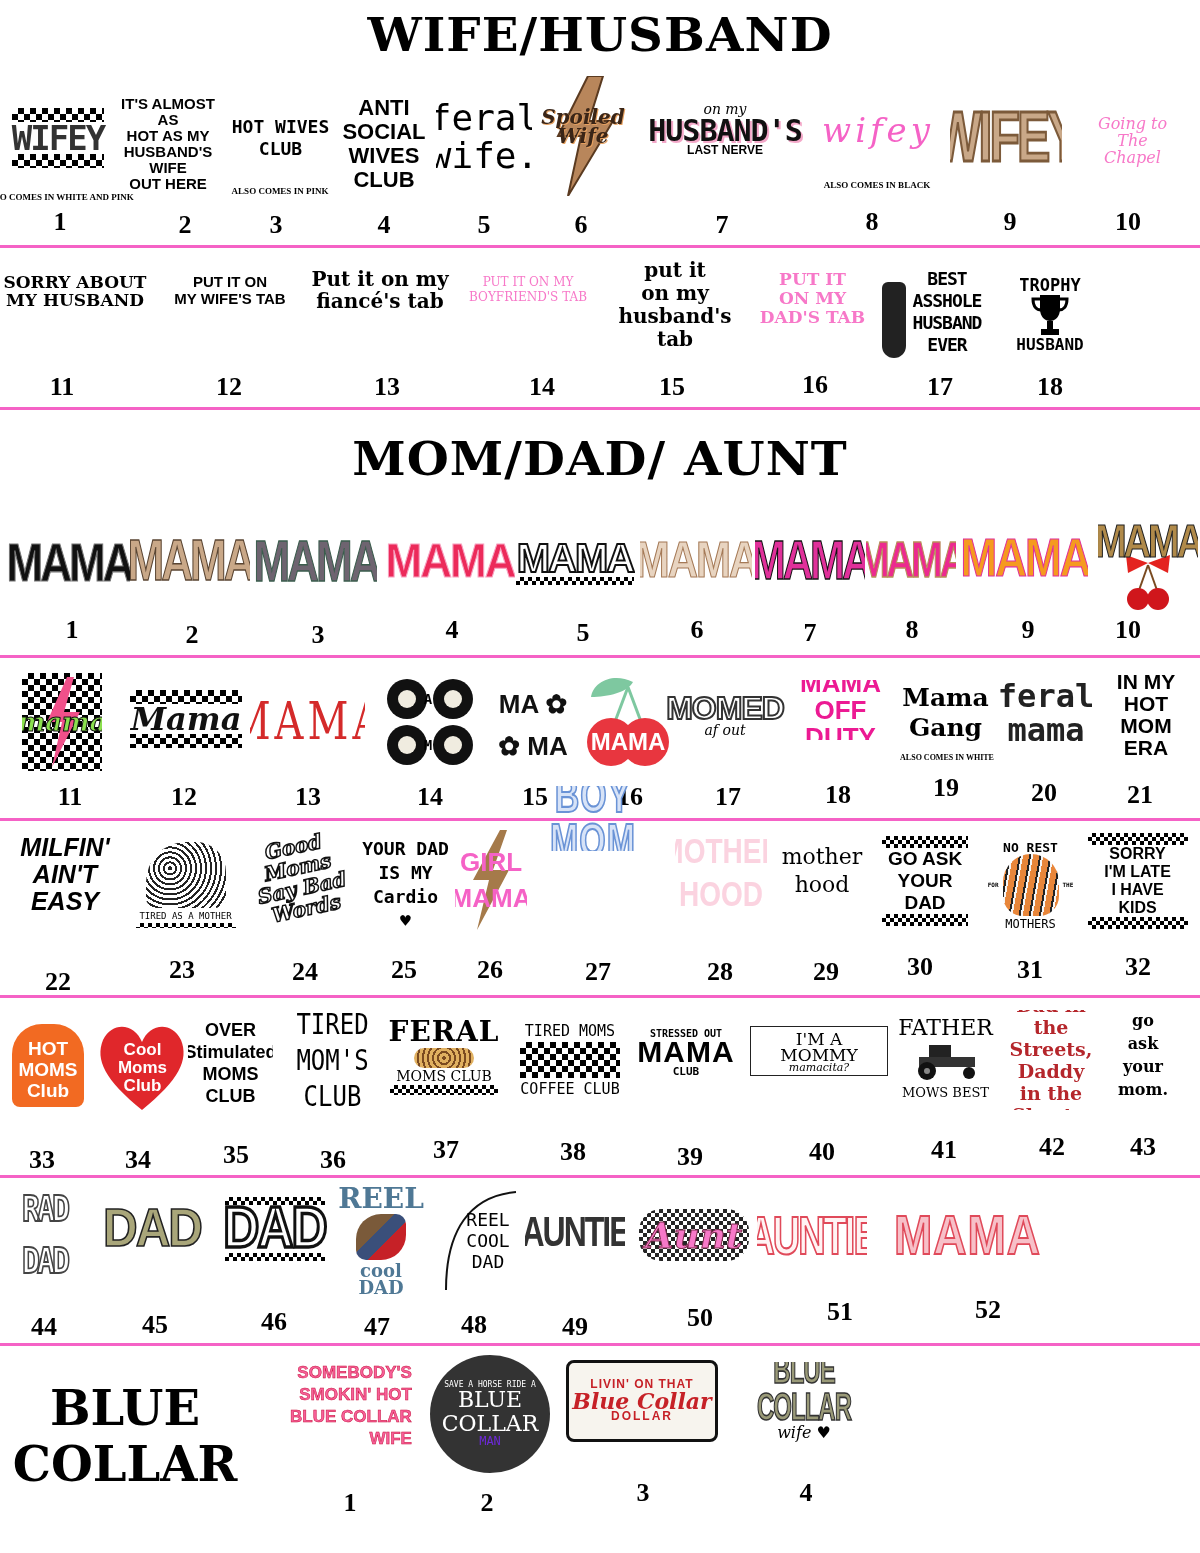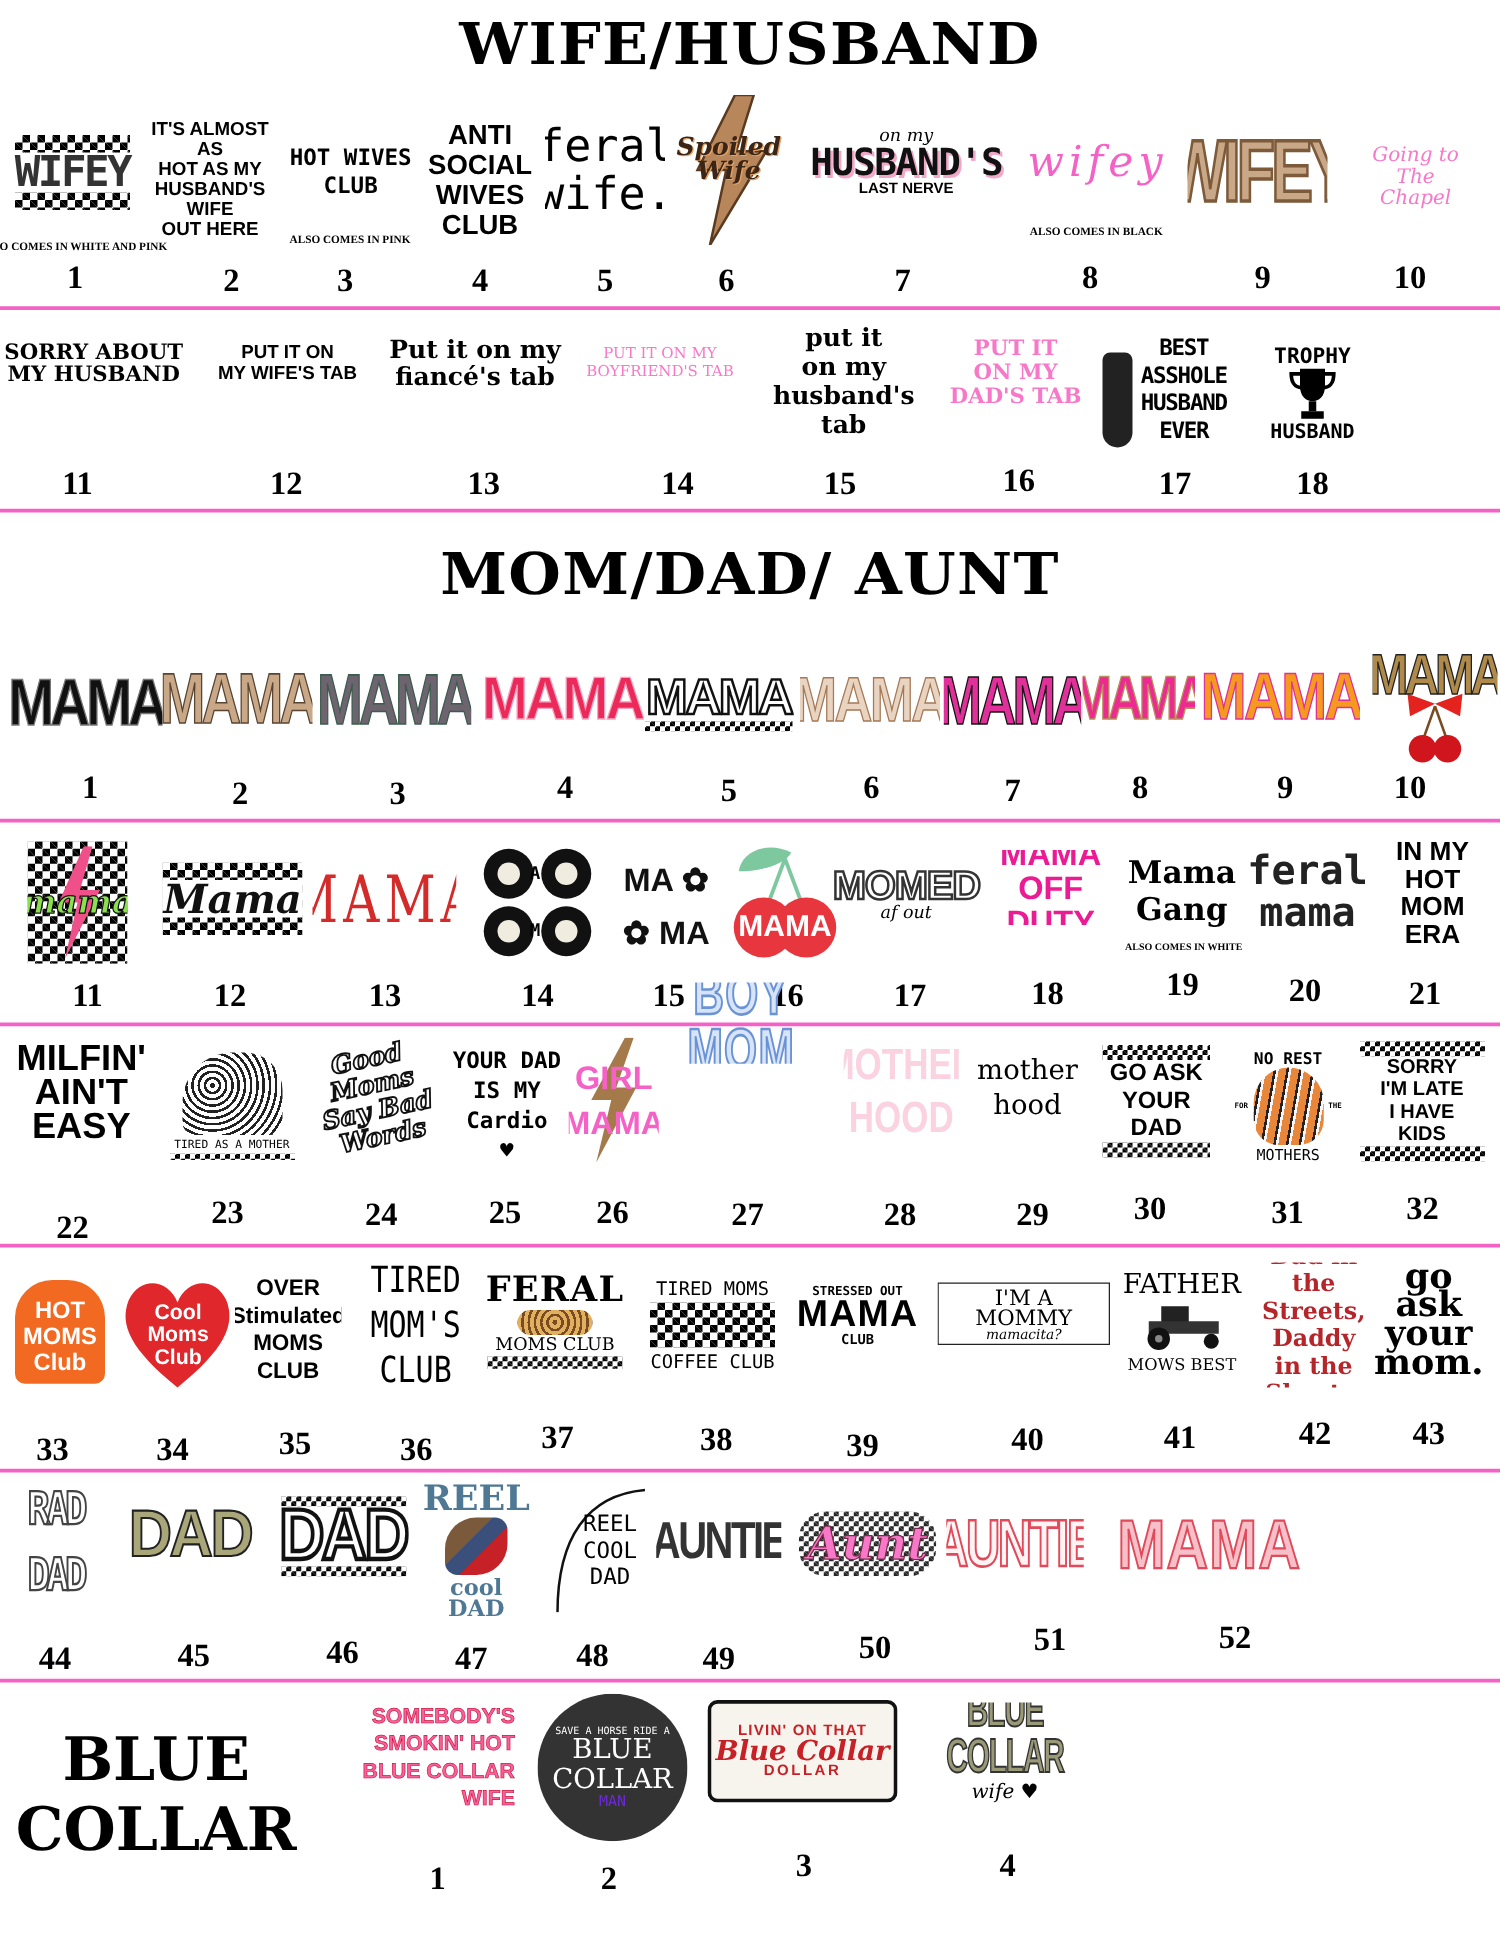--- a/index.html
+++ b/index.html
@@ -340,21 +340,21 @@
   <div class="d d-impact" style="font-size:21px;line-height:22px;">IN MY
 HOT
 MOM
 ERA</div>
 </div>
 <div class="num" style="left:1140px;top:780px;">21</div>
 
 <div class="divider" style="top:818px;"></div>
 
 <div class="tile" style="left:10px;top:832px;width:110px;height:85px;">
-  <div class="d d-impact" style="font-size:29px;line-height:27px;">MILFIN'
+  <div class="d d-impact" style="font-size:25px;line-height:27px;font-style:italic;">MILFIN'
 AIN'T
 EASY</div>
 </div>
 <div class="num" style="left:58px;top:967px;text-align:center;">22</div>
 
 <div class="tile" style="left:128px;top:830px;width:115px;height:98px;justify-content:flex-end;">
   <div style="width:80px;height:66px;border-radius:40px 30px 10px 10px;background:repeating-radial-gradient(circle at 30% 40%, #222 0 2px, #fff 2px 5px);margin-bottom:4px;"></div>
   <div class="d d-mono" style="font-size:9px;font-weight:normal;">TIRED AS A MOTHER</div>
   <div class="checker-sm" style="width:100px;height:5px;margin-top:2px;"></div>
 </div>
@@ -511,21 +511,21 @@
 
 <div class="tile" style="left:1005px;top:1010px;width:92px;height:100px;">
   <div class="d d-serif" style="font-size:19px;line-height:22px;color:#b5262b;">Dad in the
 Streets,
 Daddy in the
 Sheets.</div>
 </div>
 <div class="num" style="left:1052px;top:1132px;">42</div>
 
 <div class="tile" style="left:1098px;top:1005px;width:90px;height:100px;">
-  <div class="d d-serif" style="font-size:28px;line-height:23px;">go
+  <div class="d d-serif" style="font-size:16px;line-height:23px;">go
 ask
 your
 mom.</div>
 </div>
 <div class="num" style="left:1143px;top:1132px;">43</div>
 
 <div class="divider" style="top:1175px;"></div>
 
 <div class="tile" style="left:12px;top:1185px;width:65px;height:100px;">
   <div class="d d-mono" style="font-size:30px;line-height:44px;color:#fff;-webkit-text-stroke:1.5px #444;letter-spacing:-3px;transform:scaleY(1.2);">RAD

